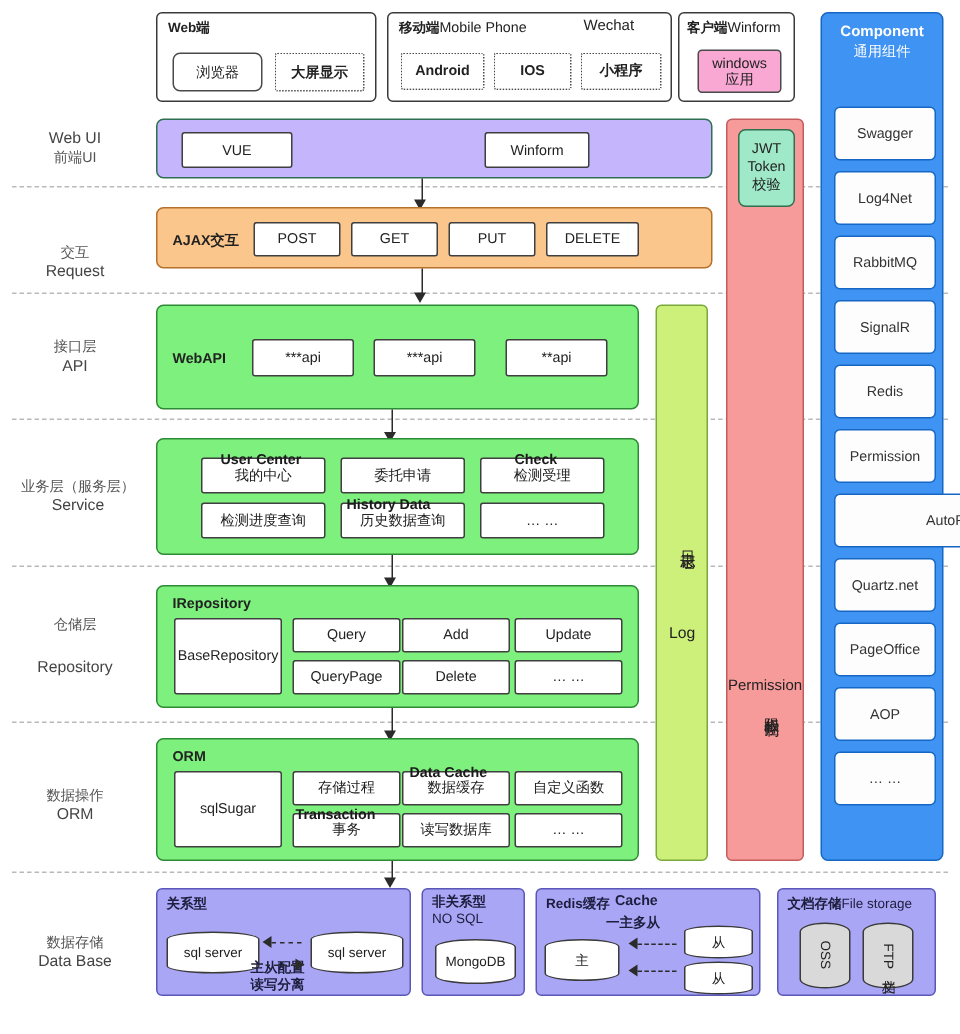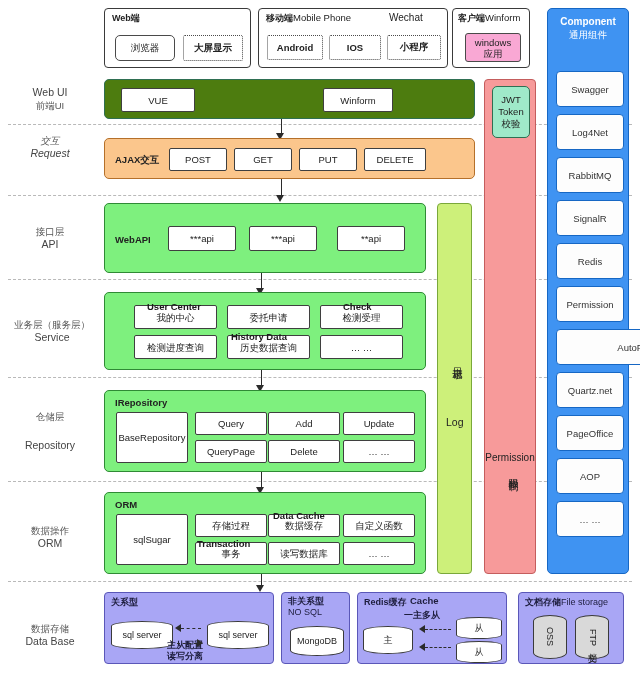--- a/index.html
+++ b/index.html
@@ -39,21 +39,21 @@
     border:1.6px dotted #4a4a4a;border-radius:2px;background:#fff;
     font-size:9.5px;color:#222;font-weight:bold;
   }
   .plain-chip{
     border:1.3px solid #4a4a4a;border-radius:3px;background:#f9a8d4;
     font-size:9.5px;color:#222;line-height:11px;
   }
 
   
   .band{border-radius:5px;}
-  .band-webui{background:#4d7c0f;border:1.6px solid #2f6f52;}
+  .band-webui{background:#c4b5fd;border:1.6px solid #2f6f52;}
   .band-req{background:#fbc68c;border:1.6px solid #b5702a;}
   .band-green{background:#7ef07e;border:1.6px solid #2f8a35;}
   .band-label{
     position:absolute;font-size:9.5px;font-weight:bold;color:#222;white-space:nowrap;
   }
   .wbox{
     background:#fff;border:1.4px solid #3f3f3f;border-radius:2px;
     font-size:9.5px;color:#222;line-height:11px;
   }
   
@@ -158,21 +158,21 @@
   <div class="abs ctr plain-chip" style="left:12px;top:24px;width:56px;height:29px;flex-direction:column;">
     <span>windows</span>
     <span>应用</span>
   </div>
 </div>
 
 <div class="abs layer-label" style="left:0px;top:78px;height:42px;">
   <span class="en">Web UI</span>
   <span class="cn">前端UI</span>
 </div>
-<div class="abs layer-label" style="left:0px;top:124px;height:46px;font-style:italic;">
+<div class="abs layer-label" style="left:0px;top:152px;height:46px;">
   <span class="cn">交互</span>
   <span class="en">Request</span>
 </div>
 <div class="abs layer-label" style="left:0px;top:205px;height:66px;">
   <span class="cn">接口层</span>
   <span class="en">API</span>
 </div>
 <div class="abs layer-label" style="left:0px;top:296px;height:70px;width:104px;">
   <span class="cn">业务层（服务层）</span>
   <span class="en">Service</span>

